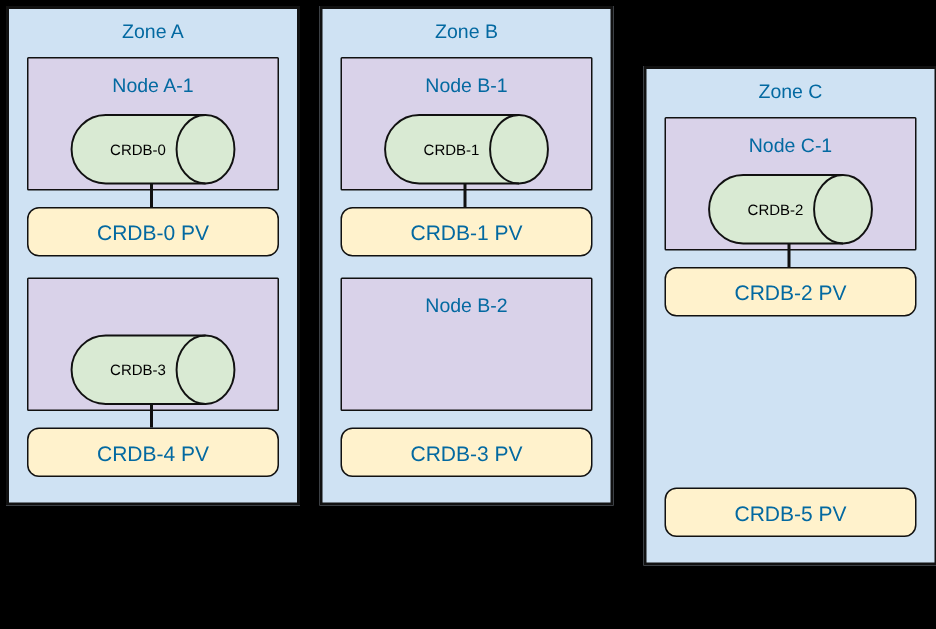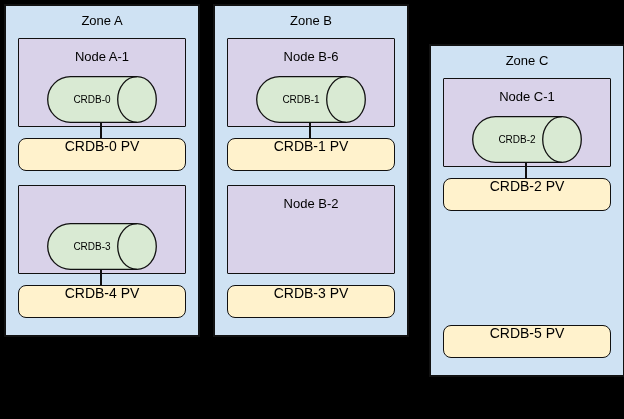--- a/index.html
+++ b/index.html
@@ -11,21 +11,21 @@
     --stroke: #111111;
   }
   html, body { margin: 0; padding: 0; background: #000; }
   .canvas {
     position: relative;
     width: 624px;
     height: 419px;
     background: var(--bg);
     overflow: hidden;
     font-family: "Liberation Sans", sans-serif;
-    color: #000000;
+    color: #0369a1;
   }
   .zone {
     position: absolute;
     top: 4px;
     width: 196px;
     height: 333px;
     box-sizing: border-box;
     background: var(--zone-fill);
     border: 2px solid var(--stroke);
   }
@@ -86,21 +86,21 @@
   }
   .pv {
     position: absolute;
     top: 100px; left: 12px;
     width: 168px; height: 33px;
     box-sizing: border-box;
     background: var(--pv-fill);
     border: 1.4px solid var(--stroke);
     border-radius: 8px;
     display: flex;
-    align-items: flex-start;
+    align-items: center;
     justify-content: center;
   }
   .pv-label {
     font-size: 14px;
     line-height: 14px;
   }
 </style>
 </head>
 <body>
 
@@ -132,21 +132,21 @@
     <div class="connector"></div>
     <div class="pv">
       <span class="pv-label">CRDB-4 PV</span>
     </div>
   </div>
     </section>
     <section class="zone">
     <div class="zone-title">Zone B</div>
   <div class="slot slot-1">
     <div class="node">
-      <div class="node-title">Node B-6</div>
+      <div class="node-title">Node B-1</div>
       <svg class="cylinder" viewBox="0 0 110 47" xmlns="http://www.w3.org/2000/svg">
         <path d="M 23.5 0.7 L 90 0.7 A 19.3 22.8 0 0 1 90 46.3 L 23.5 46.3 A 22.8 22.8 0 0 1 23.5 0.7 Z" fill="#d9ead3" stroke="#111111" stroke-width="1.3"></path>
         <path d="M 90 0.7 A 19.3 22.8 0 0 0 90 46.3" fill="none" stroke="#111111" stroke-width="1.3"></path>
         <text class="cyl-label" x="45" y="27" text-anchor="middle">CRDB-1</text>
       </svg>
     </div>
     <div class="connector"></div>
     <div class="pv">
       <span class="pv-label">CRDB-1 PV</span>
     </div>

